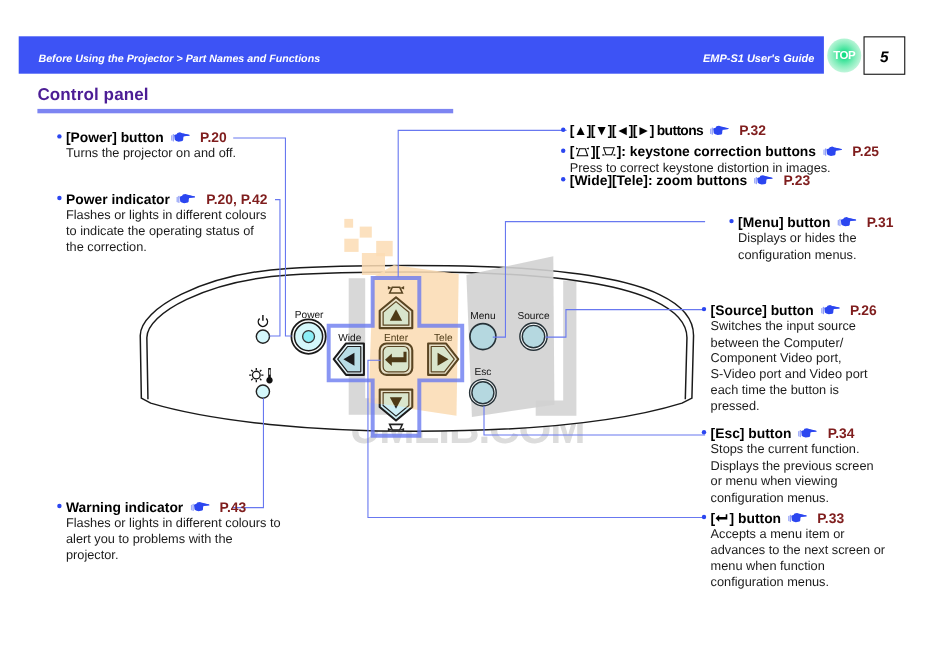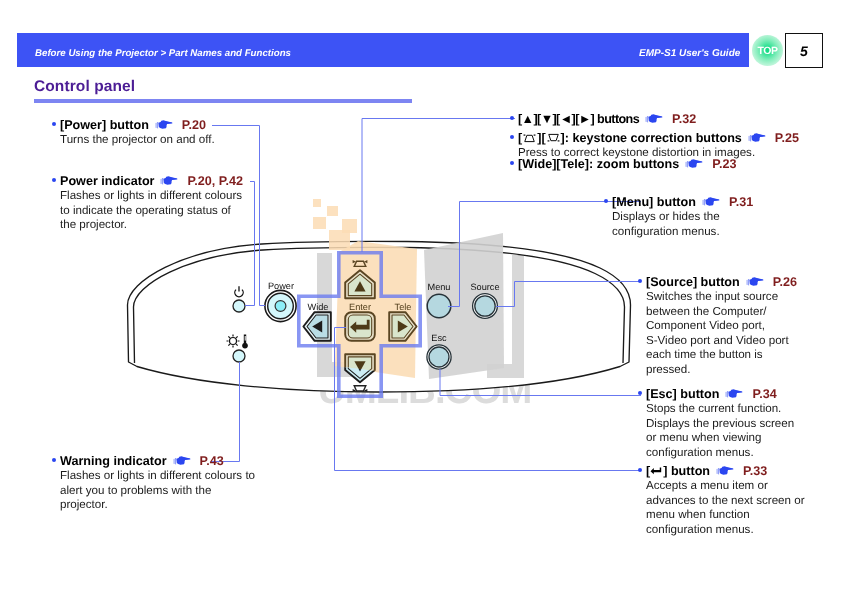--- a/index.html
+++ b/index.html
@@ -215,21 +215,21 @@
   <div class="blk" style="left:60px;top:174px;width:186px;">
     <div class="hd"><span class="bul"></span><span>Power indicator</span><span class="hand"><svg width="18" height="11.5" viewBox="0 0 44 28" xmlns="http://www.w3.org/2000/svg">
             <path fill="#2b46f0" fill-opacity="0.45" d="M1.2 10.0 L4.2 9.2 L4.2 22.0 L1.2 21.2 Z"></path>
             <path fill="#2b46f0" fill-opacity="0.55" d="M5.0 7.5 L7.6 7.0 L7.6 23.4 L5.0 22.8 Z"></path>
             <path fill="#2b46f0" d="M8.2 9.2 L13.6 7.4 L15.4 4.5 L21.0 3.0 L26.2 5.0 L42.0 8.6 L42.6 10.3 L29.6 11.6 L28.4 15.2 L28.2 19.8 L26.6 22.4 L18.2 23.8 L12.6 22.2 L9.4 19.8 Z"></path>
             <path fill="#2b46f0" d="M26.6 5.8 L41.6 9.0 L42.2 10.6 L29.2 11.9 Z"></path>
           </svg></span><span class="pg">P.20, P.42</span></div>
     <div class="body">
         <div>Flashes or lights in different colours</div>
         <div>to indicate the operating status of</div>
-        <div>the projector.</div>
+        <div>the correction.</div>
       </div>
   </div>
 
   <div class="blk" style="left:60px;top:454px;width:200px;">
     <div class="hd"><span class="bul"></span><span>Warning indicator</span><span class="hand"><svg width="18" height="11.5" viewBox="0 0 44 28" xmlns="http://www.w3.org/2000/svg">
             <path fill="#2b46f0" fill-opacity="0.45" d="M1.2 10.0 L4.2 9.2 L4.2 22.0 L1.2 21.2 Z"></path>
             <path fill="#2b46f0" fill-opacity="0.55" d="M5.0 7.5 L7.6 7.0 L7.6 23.4 L5.0 22.8 Z"></path>
             <path fill="#2b46f0" d="M8.2 9.2 L13.6 7.4 L15.4 4.5 L21.0 3.0 L26.2 5.0 L42.0 8.6 L42.6 10.3 L29.6 11.6 L28.4 15.2 L28.2 19.8 L26.6 22.4 L18.2 23.8 L12.6 22.2 L9.4 19.8 Z"></path>
             <path fill="#2b46f0" d="M26.6 5.8 L41.6 9.0 L42.2 10.6 L29.2 11.9 Z"></path>
           </svg></span><span class="pg">P.43</span></div>
@@ -271,21 +271,21 @@
 
   <div class="blk" style="left:518px;top:157px;width:310px;">
     <div class="hd"><span class="bul"></span><span>[Wide][Tele]: zoom buttons</span><span class="hand"><svg width="18" height="11.5" viewBox="0 0 44 28" xmlns="http://www.w3.org/2000/svg">
             <path fill="#2b46f0" fill-opacity="0.45" d="M1.2 10.0 L4.2 9.2 L4.2 22.0 L1.2 21.2 Z"></path>
             <path fill="#2b46f0" fill-opacity="0.55" d="M5.0 7.5 L7.6 7.0 L7.6 23.4 L5.0 22.8 Z"></path>
             <path fill="#2b46f0" d="M8.2 9.2 L13.6 7.4 L15.4 4.5 L21.0 3.0 L26.2 5.0 L42.0 8.6 L42.6 10.3 L29.6 11.6 L28.4 15.2 L28.2 19.8 L26.6 22.4 L18.2 23.8 L12.6 22.2 L9.4 19.8 Z"></path>
             <path fill="#2b46f0" d="M26.6 5.8 L41.6 9.0 L42.2 10.6 L29.2 11.9 Z"></path>
           </svg></span><span class="pg">P.23</span></div>
   </div>
 
-  <div class="blk" style="left:612px;top:195px;width:120px;">
+  <div class="blk" style="left:671px;top:195px;width:120px;">
     <div class="hd"><span class="bul"></span><span>[Menu] button</span><span class="hand"><svg width="18" height="11.5" viewBox="0 0 44 28" xmlns="http://www.w3.org/2000/svg">
             <path fill="#2b46f0" fill-opacity="0.45" d="M1.2 10.0 L4.2 9.2 L4.2 22.0 L1.2 21.2 Z"></path>
             <path fill="#2b46f0" fill-opacity="0.55" d="M5.0 7.5 L7.6 7.0 L7.6 23.4 L5.0 22.8 Z"></path>
             <path fill="#2b46f0" d="M8.2 9.2 L13.6 7.4 L15.4 4.5 L21.0 3.0 L26.2 5.0 L42.0 8.6 L42.6 10.3 L29.6 11.6 L28.4 15.2 L28.2 19.8 L26.6 22.4 L18.2 23.8 L12.6 22.2 L9.4 19.8 Z"></path>
             <path fill="#2b46f0" d="M26.6 5.8 L41.6 9.0 L42.2 10.6 L29.2 11.9 Z"></path>
           </svg></span><span class="pg">P.31</span></div>
     <div class="body">
         <div>Displays or hides the</div>
         <div>configuration menus.</div>
       </div>

